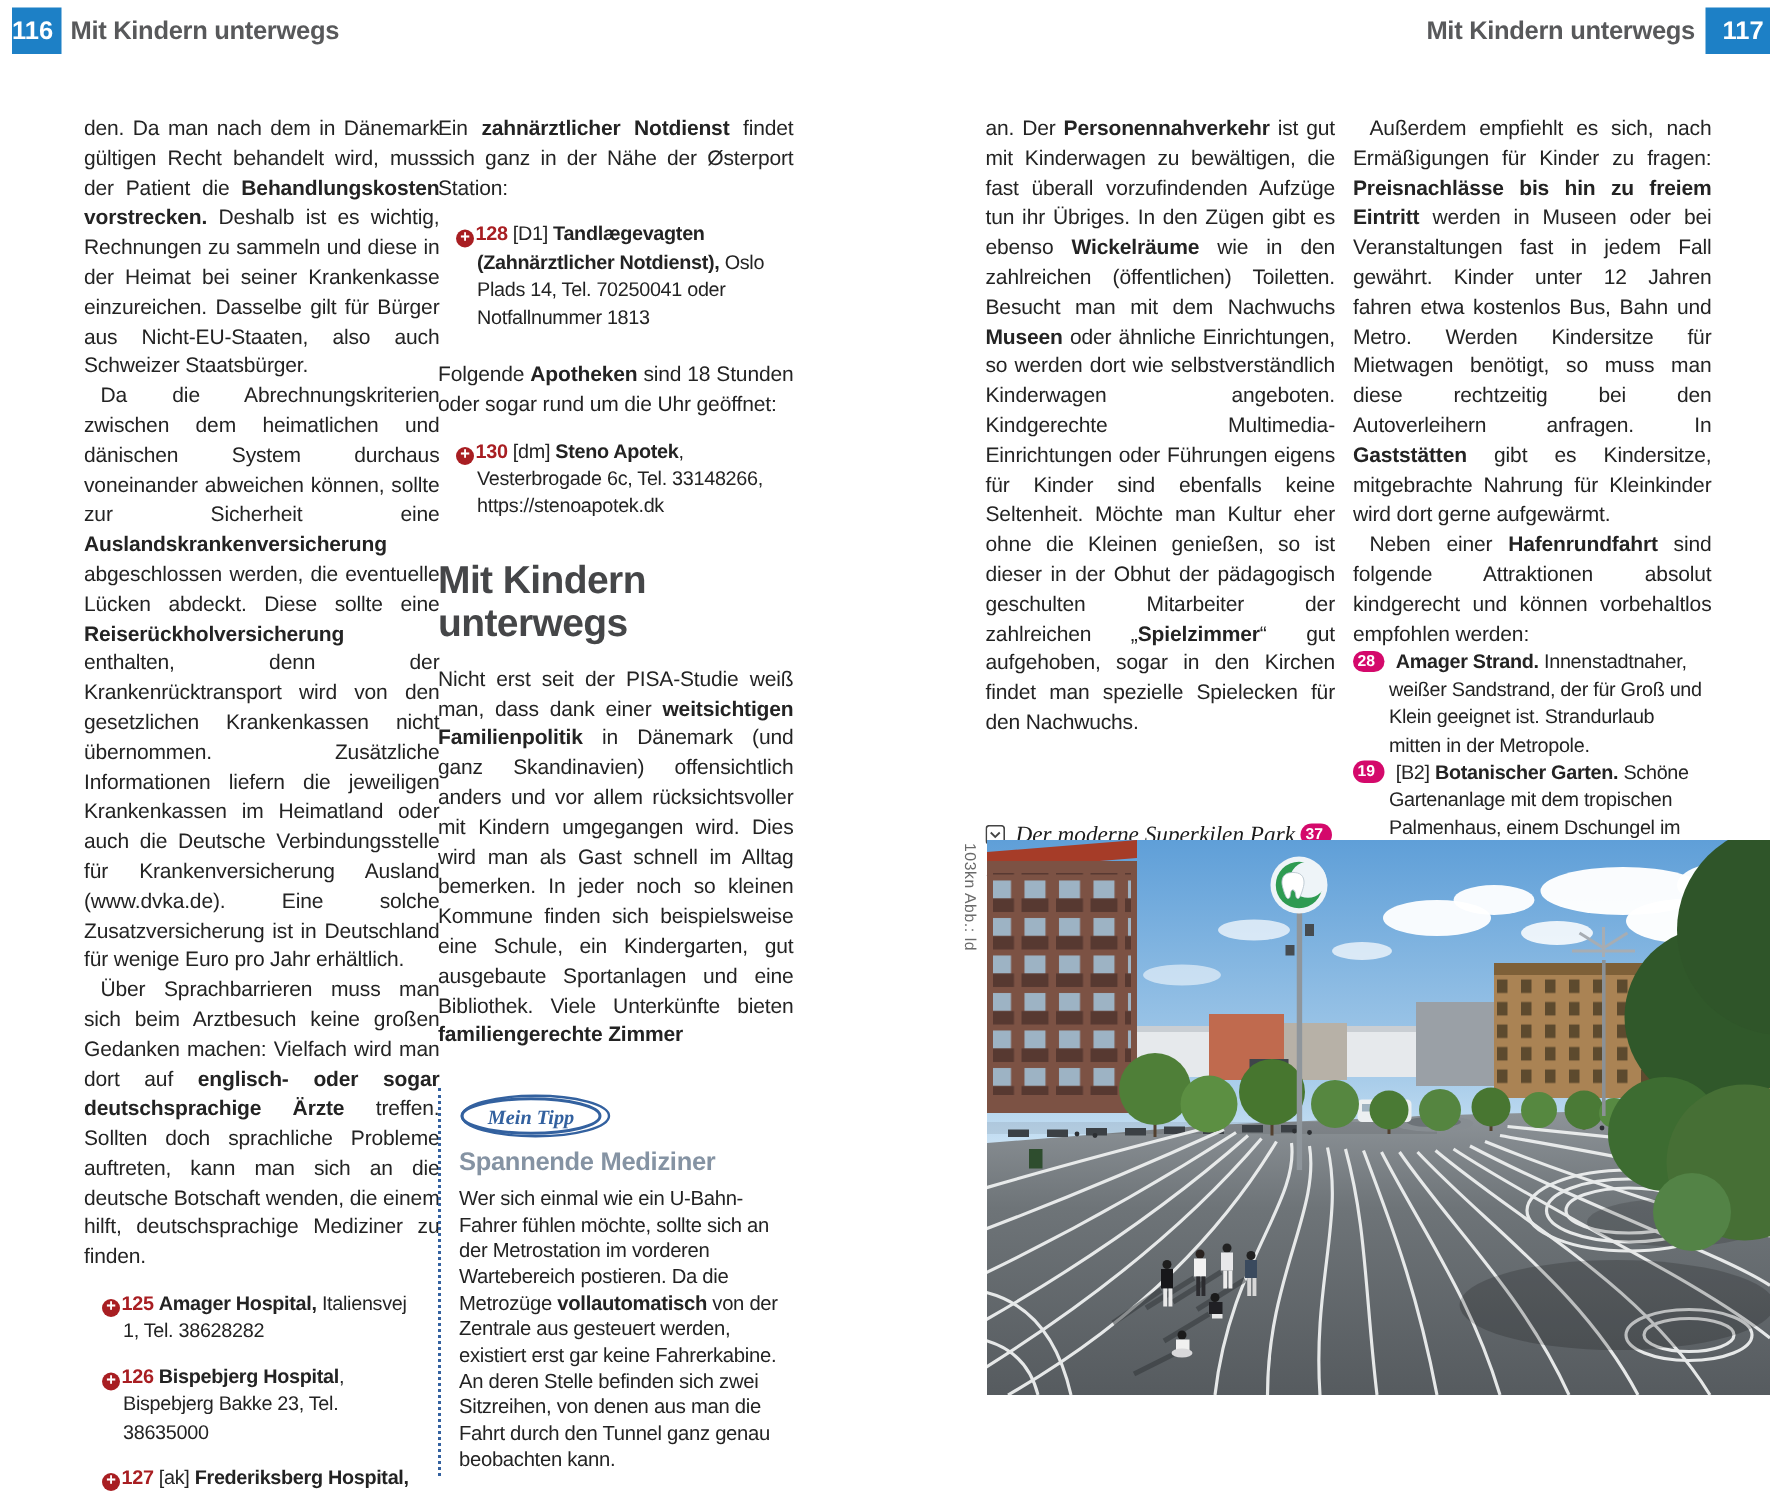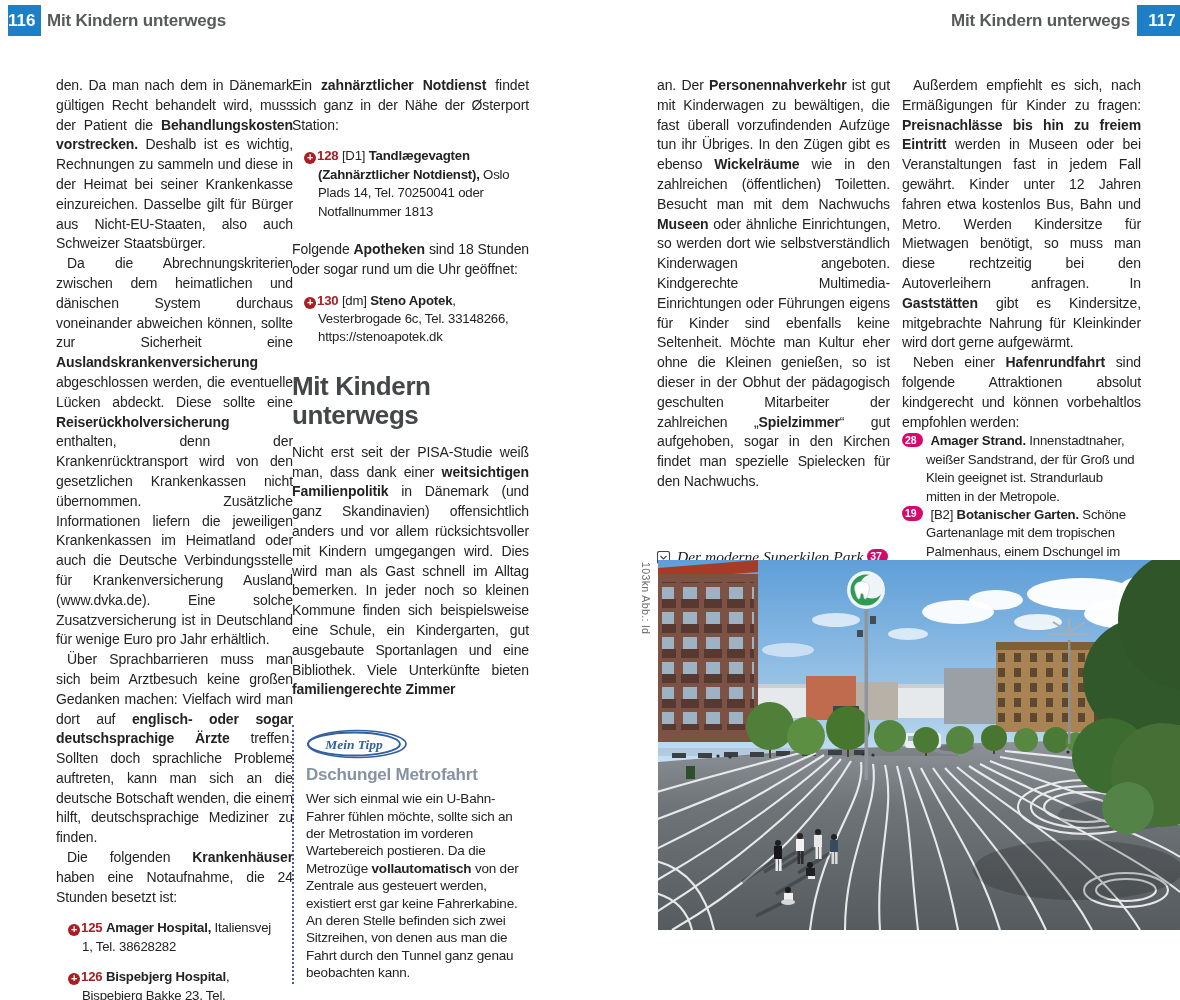--- a/index.html
+++ b/index.html
@@ -58,39 +58,38 @@
 
 <div class="pagebox" id="box-left">116</div>
 <div class="header-title" id="title-left">Mit Kindern unterwegs</div>
 <div class="header-title" id="title-right">Mit Kindern unterwegs</div>
 <div class="pagebox" id="box-right">117</div>
 
 <div class="col" id="col1">
     <p class="body-p"><span>den. Da man nach dem in Dänemark gültigen Recht behandelt wird, muss der Patient die </span><span class="b">Behandlungskosten vorstrecken.</span><span> Deshalb ist es wichtig, Rechnungen zu sammeln und diese in der Heimat bei seiner Krankenkasse einzureichen. Dasselbe gilt für Bürger aus Nicht-EU-Staaten, also auch Schweizer Staatsbürger.</span></p>
     <p class="body-p indent"><span>Da die Abrechnungskriterien zwischen dem heimatlichen und dänischen System durchaus voneinander abweichen können, sollte zur Sicherheit eine </span><span class="b">Auslandskrankenversicherung</span><span> abgeschlossen werden, die eventuelle Lücken abdeckt. Diese sollte eine </span><span class="b">Reiserückholversicherung</span><span> enthalten, denn der Krankenrücktransport wird von den gesetzlichen Krankenkassen nicht übernommen. Zusätzliche Informationen liefern die jeweiligen Krankenkassen im Heimatland oder auch die Deutsche Verbindungsstelle für Krankenversicherung Ausland (www.dvka.de). Eine solche Zusatzversicherung ist in Deutschland für wenige Euro pro Jahr erhältlich.</span></p>
     <p class="body-p indent"><span>Über Sprachbarrieren muss man sich beim Arztbesuch keine großen Gedanken machen: Vielfach wird man dort auf </span><span class="b">englisch- oder sogar deutschsprachige Ärzte</span><span> treffen. Sollten doch sprachliche Probleme auftreten, kann man sich an die deutsche Botschaft wenden, die einem hilft, deutschsprachige Mediziner zu finden.</span></p>
-    <p class="body-p indent"><span>Die folgenden </span><span class="b">Krankenhäuser</span><span> haben eine Notaufnahme, die 24 Stunden besetzt ist:</span></p>
     <p class="entry"><span class="plus-icon">+</span><span class="entry-num">125</span> <span class="b">Amager Hospital,</span><span> Italiensvej 1, Tel. 38628282</span></p>
     <p class="entry"><span class="plus-icon">+</span><span class="entry-num">126</span> <span class="b">Bispebjerg Hospital</span><span>, Bispebjerg Bakke 23, Tel. 38635000</span></p>
     <p class="entry"><span class="plus-icon">+</span><span class="entry-num">127</span> <span>[ak] </span><span class="b">Frederiksberg Hospital,</span></p>
   </div>
 <div class="col" id="col2">
     <p class="body-p"><span>Ein </span><span class="b">zahnärztlicher Notdienst</span><span> findet sich ganz in der Nähe der Østerport Station:</span></p>
     <p class="entry"><span class="plus-icon">+</span><span class="entry-num">128</span> <span>[D1] </span><span class="b">Tandlægevagten (Zahnärztlicher Notdienst),</span><span> Oslo Plads 14, Tel. 70250041 oder Notfallnummer 1813</span></p>
     <p class="body-p sp"><span>Folgende </span><span class="b">Apotheken</span><span> sind 18 Stunden oder sogar rund um die Uhr geöffnet:</span></p>
     <p class="entry"><span class="plus-icon">+</span><span class="entry-num">130</span> <span>[dm] </span><span class="b">Steno Apotek</span><span>, Vesterbrogade 6c, Tel. 33148266, https://stenoapotek.dk</span></p>
     <h2 class="sec-heading">Mit Kindern unterwegs</h2>
     <p class="body-p"><span>Nicht erst seit der PISA-Studie weiß man, dass dank einer </span><span class="b">weitsichtigen Familienpolitik</span><span> in Dänemark (und ganz Skandinavien) offensichtlich anders und vor allem rücksichtsvoller mit Kindern umgegangen wird. Dies wird man als Gast schnell im Alltag bemerken. In jeder noch so kleinen Kommune finden sich beispielsweise eine Schule, ein Kindergarten, gut ausgebaute Sportanlagen und eine Bibliothek. Viele Unterkünfte bieten </span><span class="b">familiengerechte Zimmer</span></p>
     <div class="tipbox">
       <svg class="tip-logo" width="104" height="30" viewBox="0 0 104 30">
         <ellipse cx="50" cy="15" rx="46" ry="11.5" fill="none" stroke="var(--tip_blue)" stroke-width="2"></ellipse>
         <ellipse cx="53" cy="15" rx="49" ry="13.5" fill="none" stroke="var(--tip_blue)" stroke-width="1.6"></ellipse>
         <text x="50" y="20" text-anchor="middle" font-family="Liberation Serif, serif" font-style="italic" font-weight="bold" font-size="13.5" fill="var(--tip_blue)">Mein Tipp</text>
       </svg>
-      <h3 class="tip-heading">Dschungel Metrofahrt</h3>
+      <h3 class="tip-heading">Spannende Mediziner</h3>
       <p class="tip-body"><span>Wer sich einmal wie ein U-Bahn-Fahrer fühlen möchte, sollte sich an der Metrostation im vorderen Wartebereich postieren. Da die Metrozüge </span><span class="b">vollautomatisch</span><span> von der Zentrale aus gesteuert werden, existiert erst gar keine Fahrerkabine. An deren Stelle befinden sich zwei Sitzreihen, von denen aus man die Fahrt durch den Tunnel ganz genau beobachten kann.</span></p>
     </div>
   </div>
 <div class="col" id="col3">
     <p class="body-p"><span>an. Der </span><span class="b">Personennahverkehr</span><span> ist gut mit Kinderwagen zu bewältigen, die fast überall vorzufindenden Aufzüge tun ihr Übriges. In den Zügen gibt es ebenso </span><span class="b">Wickelräume</span><span> wie in den zahlreichen (öffentlichen) Toiletten. Besucht man mit dem Nachwuchs </span><span class="b">Museen</span><span> oder ähnliche Einrichtungen, so werden dort wie selbstverständlich Kinderwagen angeboten. Kindgerechte Multimedia-Einrichtungen oder Führungen eigens für Kinder sind ebenfalls keine Seltenheit. Möchte man Kultur eher ohne die Kleinen genießen, so ist dieser in der Obhut der pädagogisch geschulten Mitarbeiter der zahlreichen „</span><span class="b">Spielzimmer</span><span>“ gut aufgehoben, sogar in den Kirchen findet man spezielle Spielecken für den Nachwuchs.</span></p>
     <p class="caption"><span class="cap-icon"><svg width="13" height="13" viewBox="0 0 13 13">
           <rect x="0.5" y="0.5" width="12" height="12" rx="2" fill="none" stroke="#444" stroke-width="1.1"></rect>
           <path d="M3.5 5 L6.5 8 L9.5 5" fill="none" stroke="#444" stroke-width="1.2"></path>
         </svg></span><span>Der moderne Superkilen Park </span><span class="badge">37</span><span> ist ideal für Kinder jeden Alters</span></p>
   </div>

